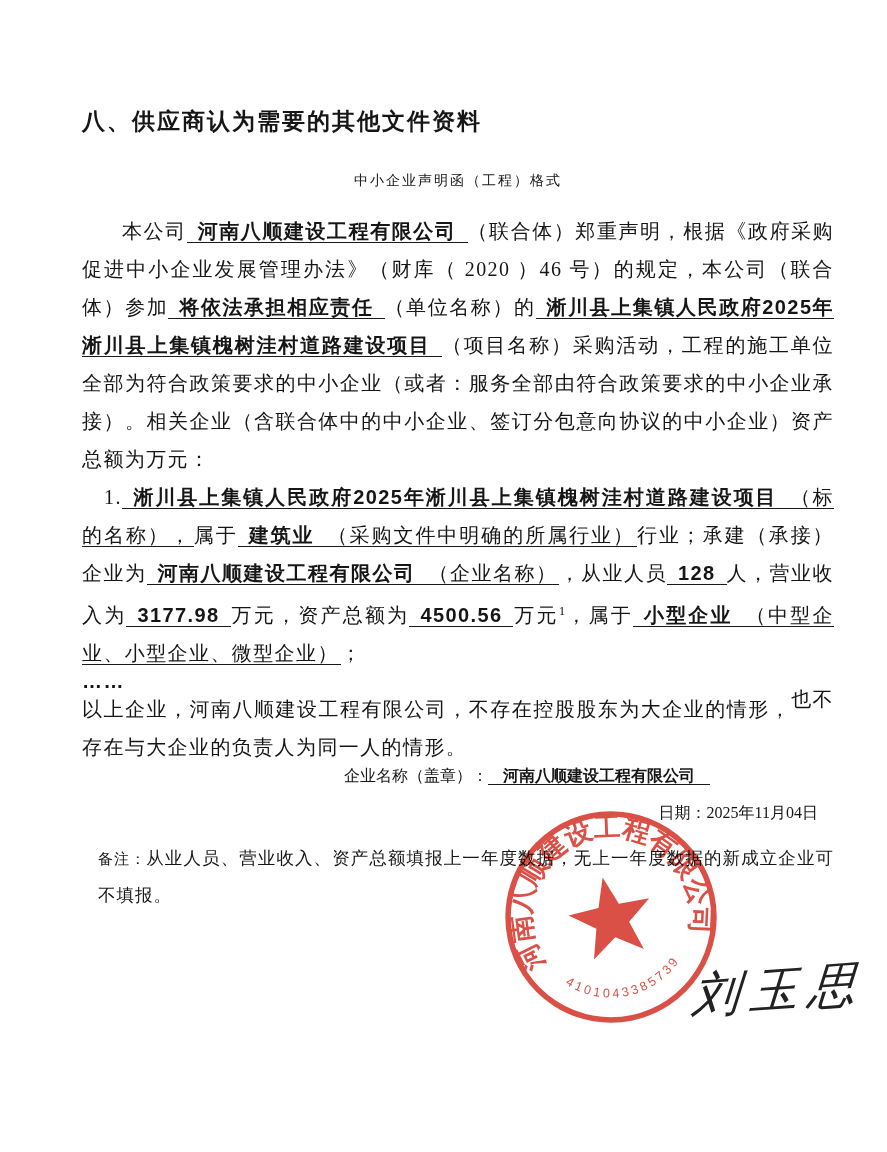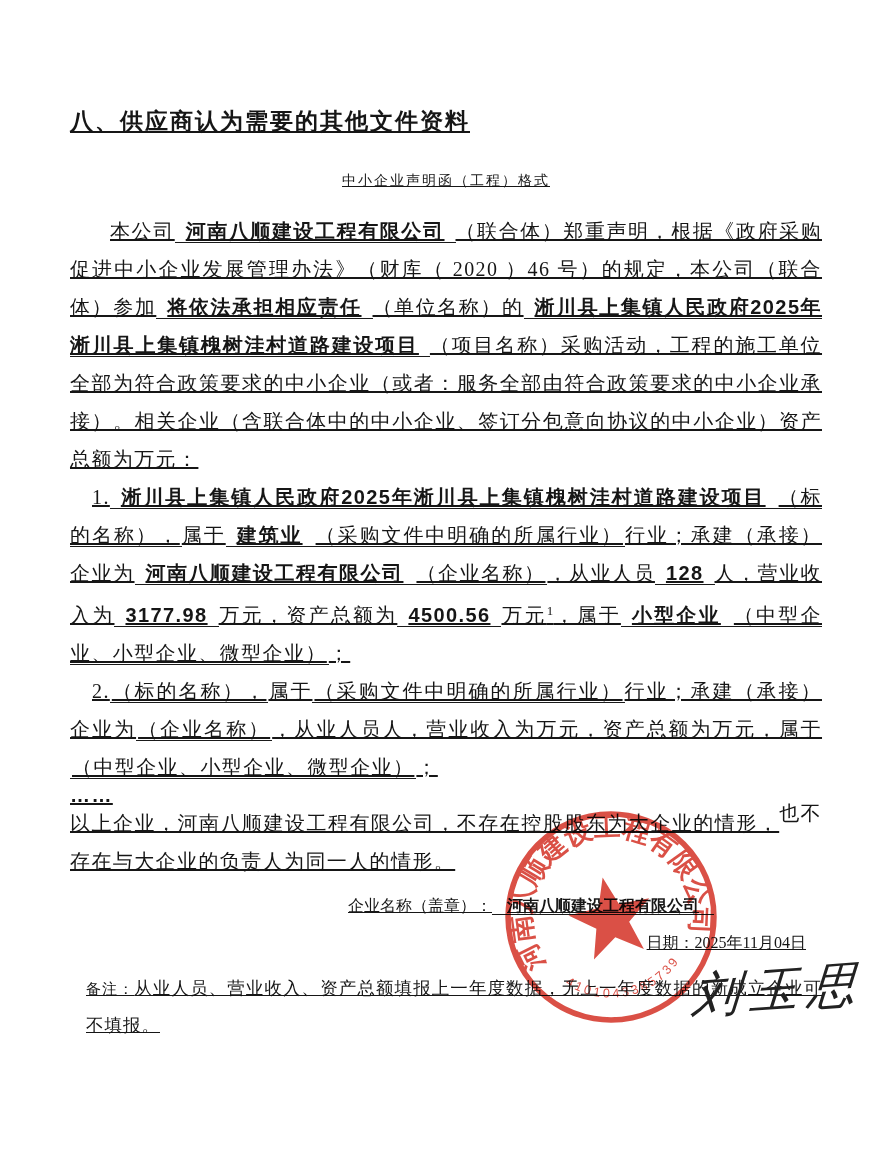--- a/index.html
+++ b/index.html
@@ -1,21 +1,21 @@
 <!DOCTYPE html>
 <html><head>
 <meta charset="utf-8">
 <style>
   html,body { margin:0; padding:0; background:#ffffff; }
   .page {
     position:relative; width:887px; height:1152px; background:#fff;
     font-family:"Liberation Serif","DejaVu Serif",serif;
     color:#161616; overflow:hidden;
   }
-  .content { position:absolute; left:70px; top:106px; width:752px;text-decoration:underline; }
+  .content { position:absolute; left:82px; top:106px; width:752px; }
   .heading {
     font-family:"Liberation Sans","DejaVu Sans",sans-serif;
     font-weight:bold; font-size:23px; letter-spacing:2px; line-height:30px;
     margin:0;
   }
   .subtitle {
     font-size:14px; letter-spacing:2px; text-align:center;
     margin-top:30px; line-height:30px;
   }
   .docbody {
@@ -24,21 +24,21 @@
   }
   .docbody p { margin:0; }
   p.ind2 { text-indent:2em; }
   p.ind1 { text-indent:1.1em; }
   p.dots { line-height:18px; font-weight:bold; font-family:"Liberation Sans","DejaVu Sans",sans-serif; }
   span.b { font-family:"Liberation Sans","DejaVu Sans",sans-serif; font-weight:bold; }
   span.u { border-bottom:1.5px solid #1a1a1a; padding:0 2px; }
   span.pad { padding:0 11px; }
   span.sup { font-size:13px; vertical-align:7px; letter-spacing:0; }
   span.raise { display:inline-block; transform:translateY(-10px); }
-  .sig-line1 { margin:16px; padding-left:262px; }
+  .sig-line1 { margin:0; padding-left:262px; }
   .sig-line1 .u { padding:0 15px; }
   .sig-line2 { margin:16px; padding-left:428px;text-align:right; }
   .note { margin-top:16px; font-size:17.5px; line-height:36px; letter-spacing:1px; text-align:justify;margin-left:16px; }
   .note .note-label { font-size:15px; }
   .stamp {
     position:absolute; left:500px; top:806px; width:222px; height:222px;
     transform:rotate(-12deg); opacity:0.88; mix-blend-mode:multiply;
     pointer-events:none;
   }
   .handwriting {
@@ -54,21 +54,20 @@
 <div class="page">
   <div class="content">
 
     <p class="heading">八、供应商认为需要的其他文件资料</p>
 
     <p class="subtitle">中小企业声明函（工程）格式</p>
 
     <div class="docbody">
         <p class="ind2"><span>本公司</span><span class="b u pad">河南八顺建设工程有限公司</span><span>（联合体）郑重声明，根据《政府采购促进中小企业发展管理办法》（财库（ 2020 ）46 号）的规定，本公司（联合体）参加</span><span class="b u pad">将依法承担相应责任</span><span>（单位名称）的</span><span class="b u pad">淅川县上集镇人民政府2025年淅川县上集镇槐树洼村道路建设项目</span><span>（项目名称）采购活动，工程的施工单位全部为符合政策要求的中小企业（或者：服务全部由符合政策要求的中小企业承接）。相关企业（含联合体中的中小企业、签订分包意向协议的中小企业）资产总额为万元：</span></p>
         <p class="ind1"><span>1.</span><span class="b u pad">淅川县上集镇人民政府2025年淅川县上集镇槐树洼村道路建设项目</span><span class="u">（标的名称），</span><span>属于</span><span class="b u pad">建筑业</span><span class="u">（采购文件中明确的所属行业）</span><span>行业；承建（承接）企业为</span><span class="b u pad">河南八顺建设工程有限公司</span><span class="u">（企业名称）</span><span>，从业人员</span><span class="b u pad">128</span><span>人，营业收入为</span><span class="b u pad">3177.98</span><span>万元，资产总额为</span><span class="b u pad">4500.56</span><span>万元</span><span class="sup">1</span><span>，属于</span><span class="b u pad">小型企业</span><span class="u">（中型企业、小型企业、微型企业）</span><span>；</span></p>
-        <p class="ind1"><span>2.</span><span class="u">（标的名称），</span><span>属于</span><span class="u">（采购文件中明确的所属行业）</span><span>行业；承建（承接）企业为</span><span class="u">（企业名称）</span><span>，从业人员人，营业收入为万元，资产总额为万元，属于</span><span class="u">（中型企业、小型企业、微型企业）</span><span>；</span></p>
         <p class="dots"><span>……</span></p>
         <p><span>以上企业，河南八顺建设工程有限公司，不存在控股股东为大企业的情形，</span><span class="raise">也不</span><span>存在与大企业的负责人为同一人的情形。</span></p>
       </div>
 
     <p class="sig-line1"><span>企业名称（盖章）：</span><span class="b u">河南八顺建设工程有限公司</span></p>
 
     <p class="sig-line2"><span>日期：</span><span>2025年11月04日</span></p>
 
     <p class="note"><span class="note-label">备注：</span><span>从业人员、营业收入、资产总额填报上一年度数据，无上一年度数据的新成立企业可不填报。</span></p>
   </div>

